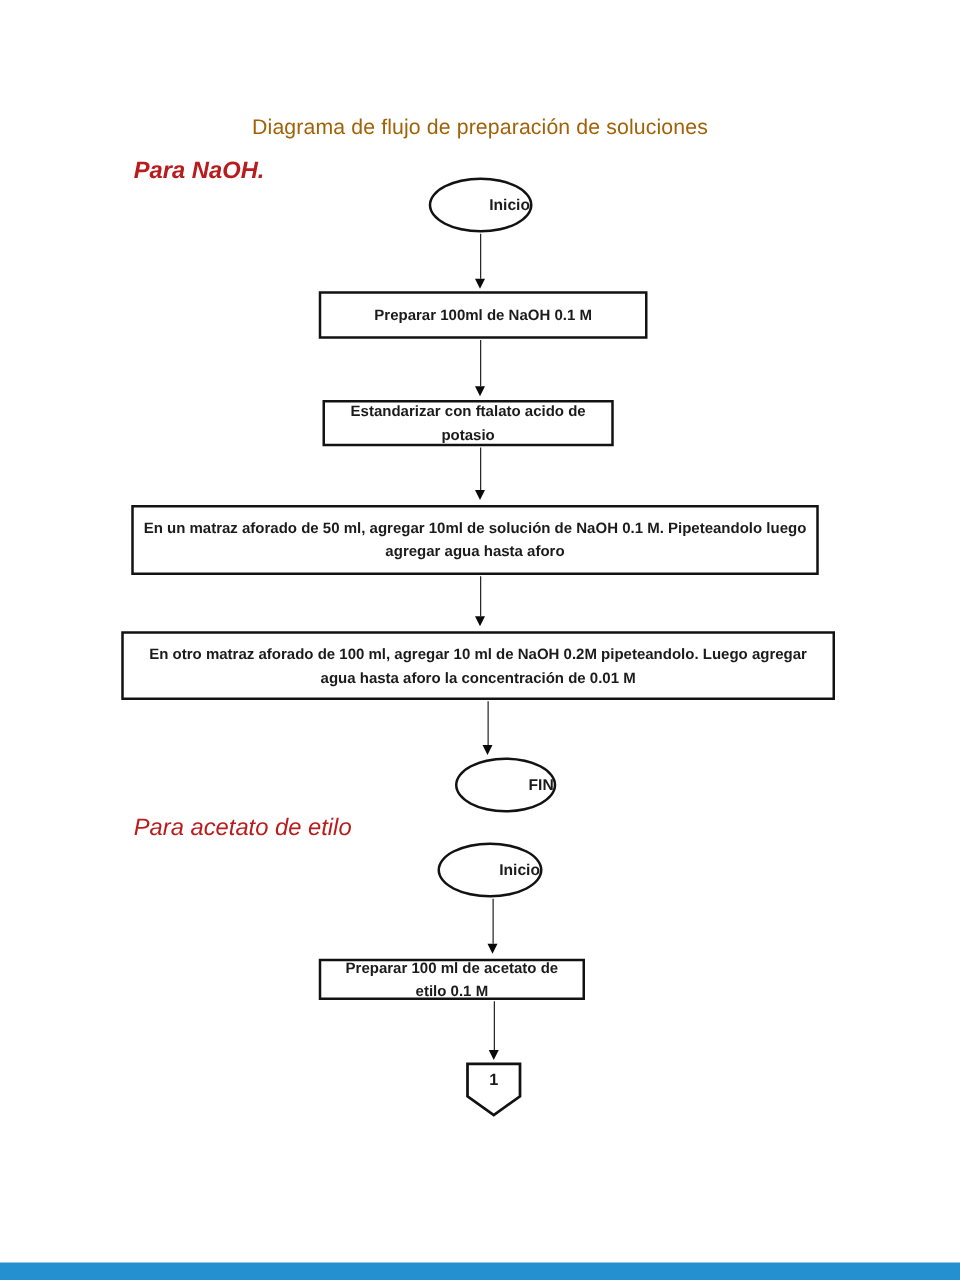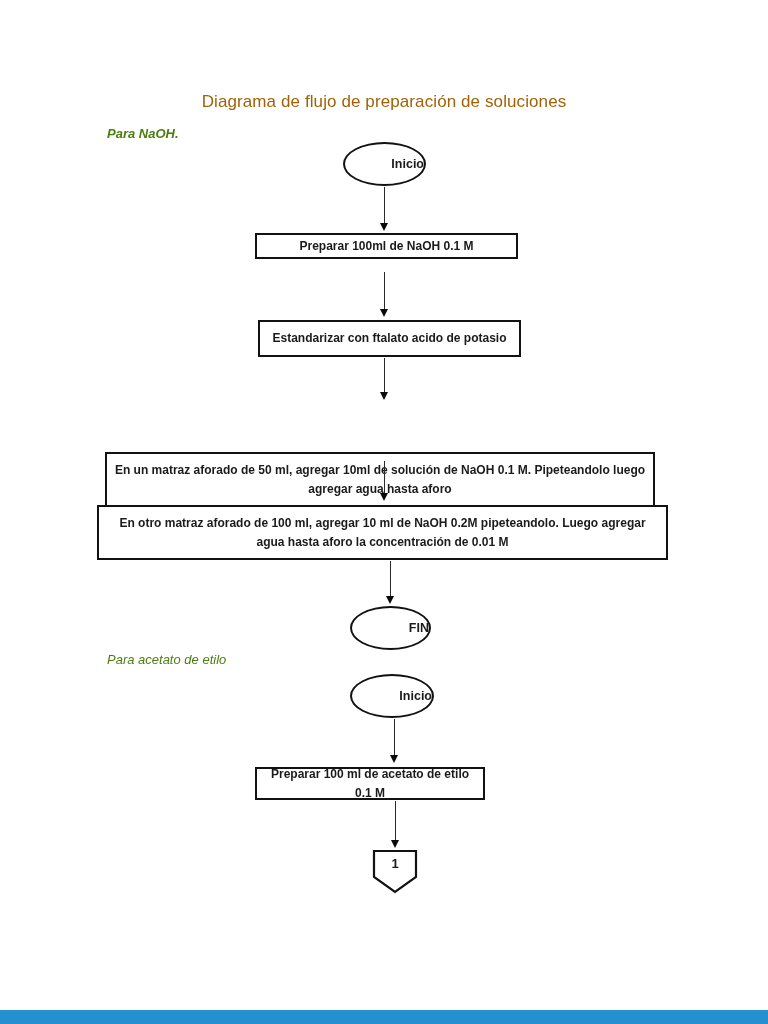--- a/index.html
+++ b/index.html
@@ -6,21 +6,21 @@
   body{
     width:768px;height:1024px;position:relative;background:#ffffff;
     font-family:"Liberation Sans",sans-serif;color:#1a1a1a;overflow:hidden;
   }
   .abs{position:absolute;}
   .doc-title{
     left:0;right:0;top:92px;text-align:center;
     font-size:17px;font-weight:400;color:#a16207;letter-spacing:.1px;
   }
   .section-label{
-    left:107px;font-style:italic;font-size:13px;color:#4d7c0f;
+    left:107px;font-style:italic;font-size:19px;color:#b91c1c;
   }
   .section-label.bold{font-weight:700;}
   .terminator{
     border:2px solid #121212;border-radius:50%;background:#fff;
     display:flex;align-items:center;justify-content:flex-end;
     font-weight:700;font-size:12.5px;color:#1b1b1b;box-sizing:border-box;
   }
   .process{
     border:2px solid #121212;background:#fff;box-sizing:border-box;
     display:flex;align-items:center;justify-content:center;text-align:center;
@@ -51,57 +51,57 @@
 <div class="abs doc-title">Diagrama de flujo de preparación de soluciones</div>
 
 <div class="abs section-label bold" style="top:126px;">Para NaOH.</div>
 
 <div class="abs terminator" style="left:343px;top:142px;width:83px;height:44px;">
   <span>Inicio</span>
 </div>
 
 <div class="arrow" style="left:384px;top:187px;height:36px;"></div>
 
-<div class="abs process" style="left:255px;top:233px;width:263px;height:26px;">
+<div class="abs process" style="left:255px;top:233px;width:263px;height:38px;">
   <span>Preparar 100ml de NaOH 0.1 M</span>
 </div>
 
 <div class="arrow" style="left:384px;top:272px;height:37px;"></div>
 
-<div class="abs process" style="left:258px;top:320px;width:263px;height:37px;align-items:center;">
+<div class="abs process" style="left:258px;top:320px;width:233px;height:37px;align-items:center;">
   <span>Estandarizar con ftalato acido de potasio</span>
 </div>
 
 <div class="arrow" style="left:384px;top:358px;height:34px;"></div>
 
-<div class="abs process" style="left:105px;top:404px;width:550px;height:56px;margin-top:48px;">
+<div class="abs process" style="left:105px;top:404px;width:550px;height:56px;">
   <span>En un matraz aforado de 50 ml, agregar 10ml de solución de NaOH 0.1 M. Pipeteandolo luego agregar agua hasta aforo</span>
 </div>
 
 <div class="arrow" style="left:384px;top:461px;height:32px;"></div>
 
 <div class="abs process" style="left:97px;top:505px;width:571px;height:55px;">
   <span>En otro matraz aforado de 100 ml, agregar 10 ml de NaOH 0.2M pipeteandolo. Luego agregar agua hasta aforo la concentración de 0.01 M</span>
 </div>
 
 <div class="arrow" style="left:390px;top:561px;height:35px;"></div>
 
-<div class="abs terminator" style="left:350px;top:606px;width:81px;height:44px;">
+<div class="abs terminator" style="left:364px;top:606px;width:81px;height:44px;">
   <span>FIN</span>
 </div>
 
 <div class="abs section-label" style="top:652px;">Para acetato de etilo</div>
 
 <div class="abs terminator" style="left:350px;top:674px;width:84px;height:44px;">
   <span>Inicio</span>
 </div>
 
 <div class="arrow" style="left:394px;top:719px;height:36px;"></div>
 
-<div class="abs process" style="left:255px;top:767px;width:230px;height:33px;">
+<div class="abs process" style="left:255px;top:767px;width:213px;height:33px;">
   <span>Preparar 100 ml de acetato de etilo 0.1 M</span>
 </div>
 
 <div class="arrow" style="left:395px;top:801px;height:39px;"></div>
 
 <svg class="abs offpage" style="left:372px;top:849px;" width="46" height="46" viewBox="0 0 46 46">
   <polygon points="2,2 44,2 44,28 23,43 2,28" fill="#ffffff" stroke="#121212" stroke-width="2.2" stroke-linejoin="miter"></polygon>
 </svg>
 <div class="abs offpage-label">1</div>
 

